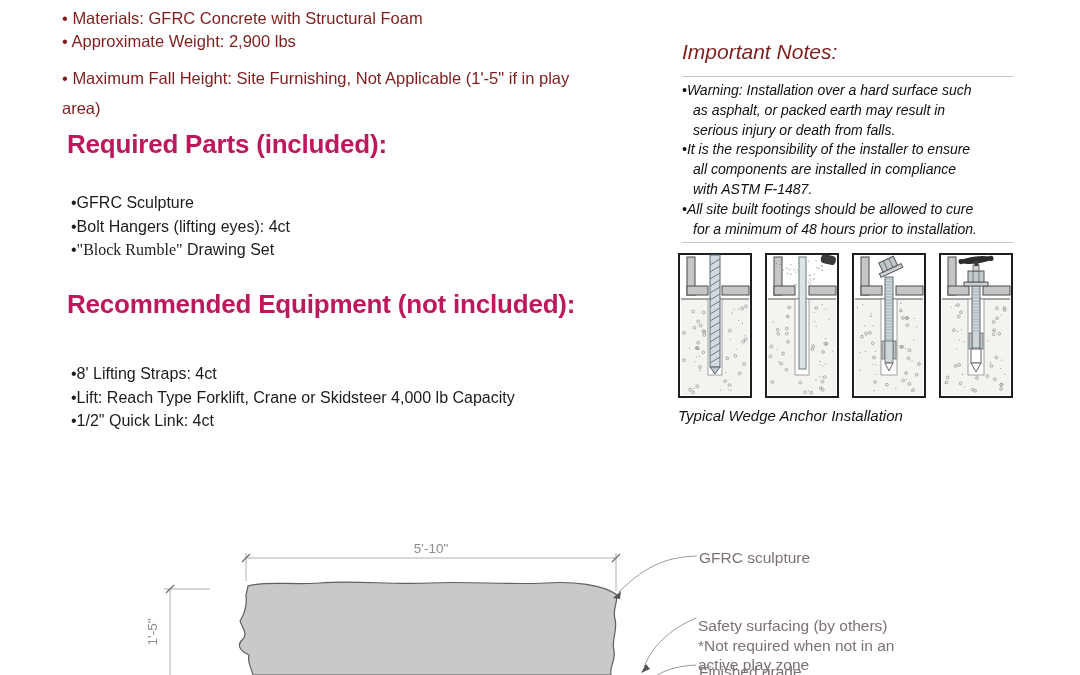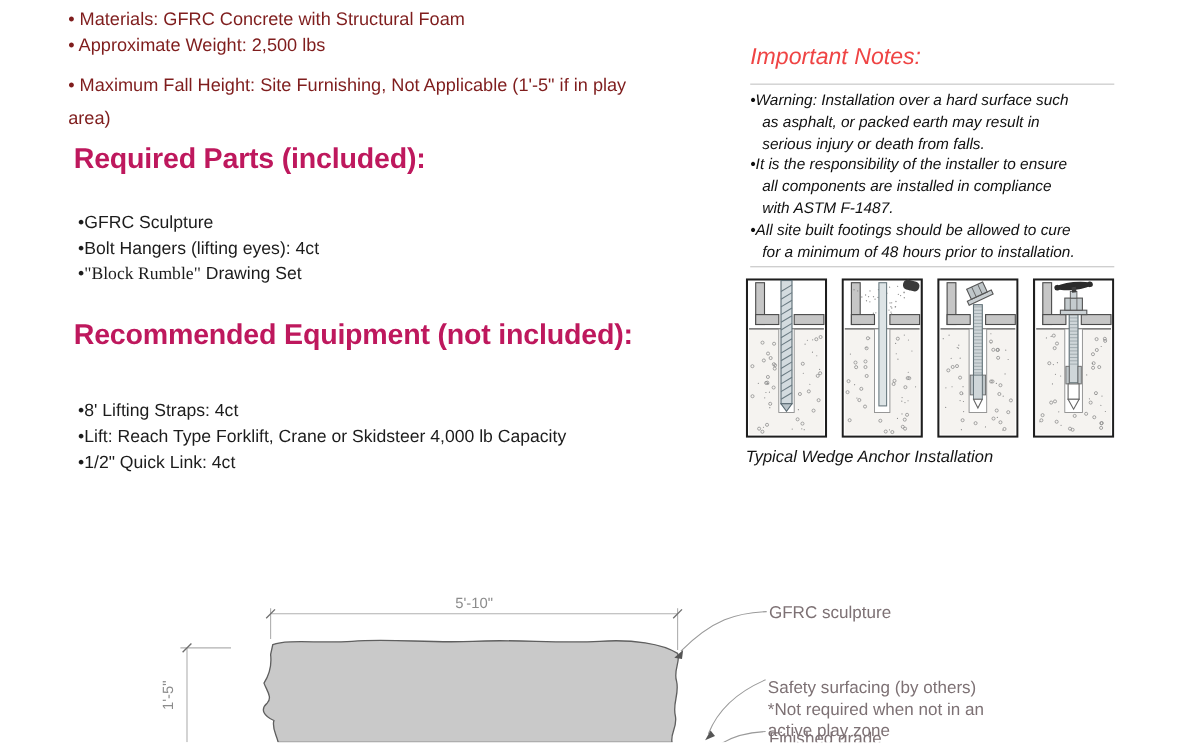--- a/index.html
+++ b/index.html
@@ -23,21 +23,21 @@
 
   
   .plist { list-style:none; font-size:16px; color:#1c1c1c; }
   .plist li { line-height:23.5px; }
   .plist li::before { content:"\2022 "; }
   #required-list { left:71px; top:191px; width:560px; }
   #recommended-list { left:71px; top:362px; width:580px; }
   .serif { font-family:"Liberation Serif", serif; }
 
   
-  #notes-heading { left:682px; top:40px; font-size:21px; font-style:italic; font-weight:500; color:#ef4444; }
+  #notes-heading { left:682px; top:40px; font-size:21px; font-style:italic; font-weight:500; color:#7f1d1d; }
   .hr { height:0; border-top:1px solid #c4c4c4; width:331px; left:682px; }
   #hr-top { top:76px; } #hr-bottom { top:242px; }
   #notes-list { left:682px; top:81px; width:342px; list-style:none;
                 font-size:14px; font-style:italic; color:#101010; }
   #notes-list li { line-height:19.8px; padding-left:11px; text-indent:-11px; white-space:pre-line; }
   #notes-list li::before { content:"\2022 "; }
 
   
   #panels { left:678px; top:253px; display:flex; gap:13px; }
   #figure-caption { left:678px; top:407px; width:340px; 
@@ -51,21 +51,21 @@
 
   #drawing-svg { left:0; top:515px; }
 </style>
 </head>
 <body>
 
 <div class="page">
 
   <ul class="abs specs">
     <li>Materials: GFRC Concrete with Structural Foam</li>
-    <li>Approximate Weight: 2,500 lbs</li>
+    <li>Approximate Weight: 2,900 lbs</li>
     <li class="gap">Maximum Fall Height: Site Furnishing, Not Applicable (1'-5" if in play
 area)</li>
   </ul>
 
   <h2 class="abs sec-h" id="required-heading">Required Parts (included):</h2>
   <ul class="abs plist" id="required-list">
     <li>GFRC Sculpture</li>
     <li>Bolt Hangers (lifting eyes): 4ct</li>
     <li><span class="serif">"Block Rumble"</span><span> Drawing Set</span></li>
   </ul>

